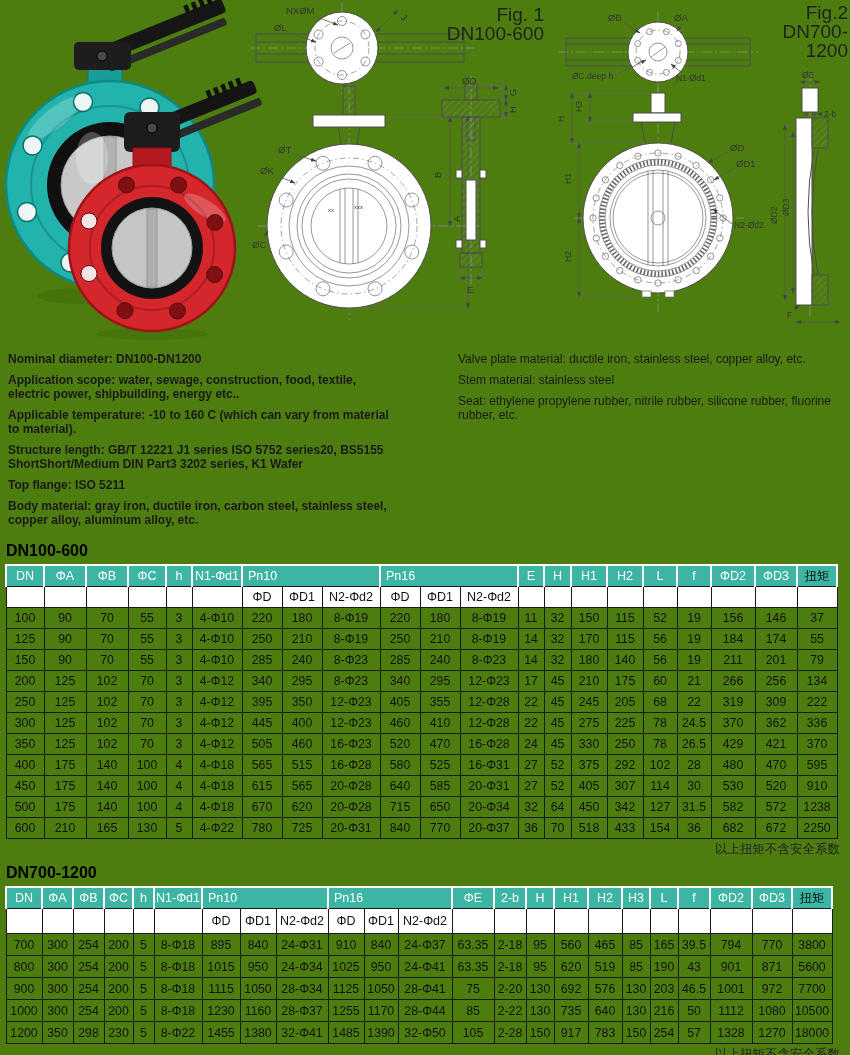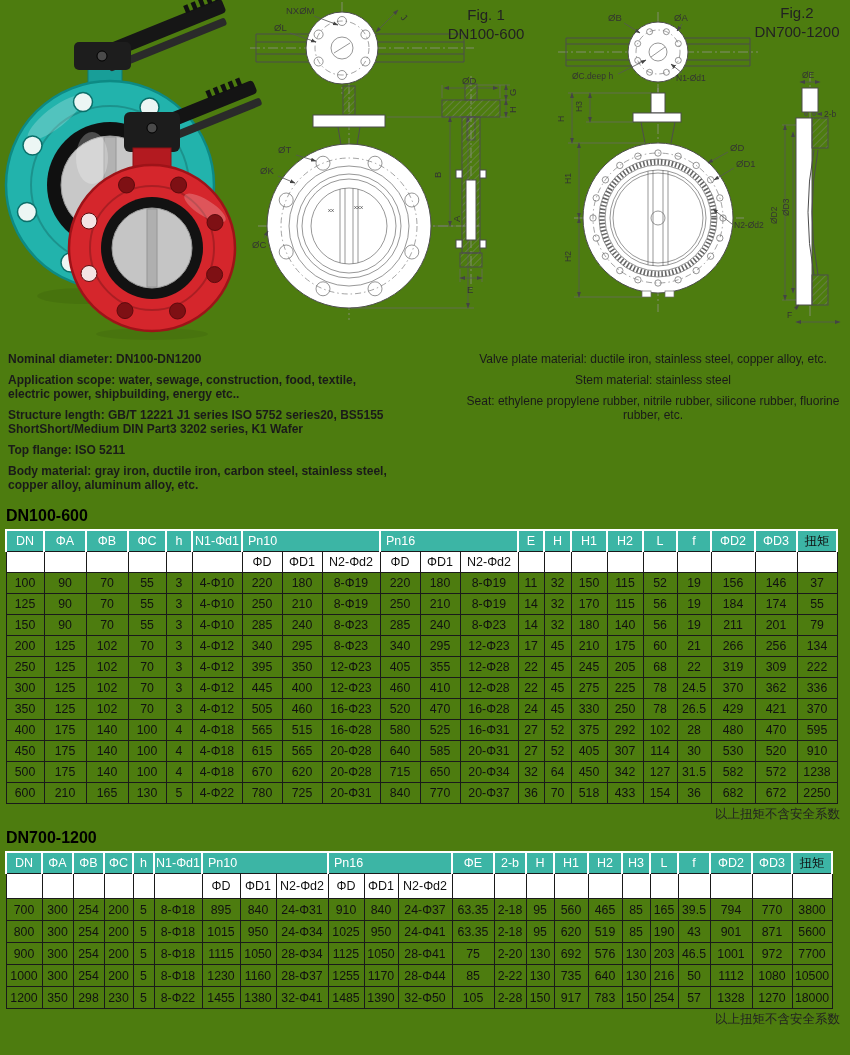--- a/index.html
+++ b/index.html
@@ -4,39 +4,39 @@
 <style>
   html,body{margin:0;padding:0;}
   body{font-family:"Liberation Sans","DejaVu Sans",sans-serif;background:#fff;}
   .page{position:relative;width:850px;height:1055px;background:#4d7c0f;overflow:hidden;}
 
   
   .top{position:relative;height:346px;}
   .photo-svg{position:absolute;left:0;top:0;}
   .fig1-svg{position:absolute;left:250px;top:0;}
   .fig2-svg{position:absolute;left:556px;top:0;}
-  .fig-caption{position:absolute;font-size:15px;color:#222;text-align:center;line-height:19px;}
+  .fig-caption{position:absolute;font-size:19px;color:#222;text-align:right;line-height:19px;}
   .fig1-caption{left:428px;top:5px;width:116px;}
   .fig2-caption{left:746px;top:3px;width:102px;}
 
   
   svg .ol{stroke:#4d4d4d;fill:none;stroke-width:1;}
   svg .thin{stroke:#6a6a6a;fill:none;stroke-width:0.7;}
   svg .cl{stroke:#9a9a9a;fill:none;stroke-width:0.7;stroke-dasharray:10 3 2 3;}
   svg .bc{stroke:#7c7c7c;fill:none;stroke-width:0.7;stroke-dasharray:6 3 1.5 3;}
   svg .dim{stroke:#555;fill:none;stroke-width:0.8;}
   svg .lbl{font-size:9.5px;fill:#333;stroke:none;}
   svg .lbls{font-size:8.5px;fill:#333;stroke:none;}
   svg .tiny{font-size:6px;fill:#444;stroke:none;}
 
   
   .specs{display:flex;padding:6px 0 0 8px;}
   .spec-col{box-sizing:border-box;}
   .spec-col.left{width:450px;padding-right:68px;font-weight:bold;}
-  .spec-col.right{width:392px;padding-right:2px;text-align:center;}
+  .spec-col.right{width:392px;padding-right:2px;}
   .spec-col p{margin:0 0 7px 0;font-size:12px;line-height:14px;color:#1a1a1a;}
 
   
   .section-title{margin:8px 0 4px 6px;font-size:16px;font-weight:bold;color:#000;}
   table.spec-table{border-collapse:collapse;table-layout:fixed;margin-left:5px;}
   table.spec-table th,table.spec-table td{padding:0;text-align:center;white-space:nowrap;overflow:hidden;}
   table.spec-table thead tr.mainhead th{background:#3CB5A5;color:#fff;font-weight:normal;font-size:12.5px;
     border:2px solid #fff;border-bottom:1px solid #1a1a1a;height:20px;}
   table.spec-table thead tr.mainhead th.left{text-align:left;padding-left:5px;}
   table.spec-table thead tr.mainhead th.dark{color:#111;}
@@ -392,20 +392,21 @@
     <div class="fig-caption fig2-caption">
       <div>Fig.2</div>
       <div>DN700-1200</div>
     </div>
   </div>
 
   <div class="specs">
     <div class="spec-col left">
         <p>Nominal diameter: DN100-DN1200</p>
         <p>Application scope: water, sewage, construction, food, textile, electric power, shipbuilding, energy etc..</p>
+        <p>Applicable temperature: -10 to 160 C (which can vary from material to material).</p>
         <p>Structure length: GB/T 12221 J1 series ISO 5752 series20, BS5155 ShortShort/Medium DIN Part3 3202 series, K1 Wafer</p>
         <p>Top flange: ISO 5211</p>
         <p>Body material: gray iron, ductile iron, carbon steel, stainless steel, copper alloy, aluminum alloy, etc.</p>
       </div>
     <div class="spec-col right">
         <p>Valve plate material: ductile iron, stainless steel, copper alloy, etc.</p>
         <p>Stem material: stainless steel</p>
         <p>Seat: ethylene propylene rubber, nitrile rubber, silicone rubber, fluorine rubber, etc.</p>
       </div>
   </div>

